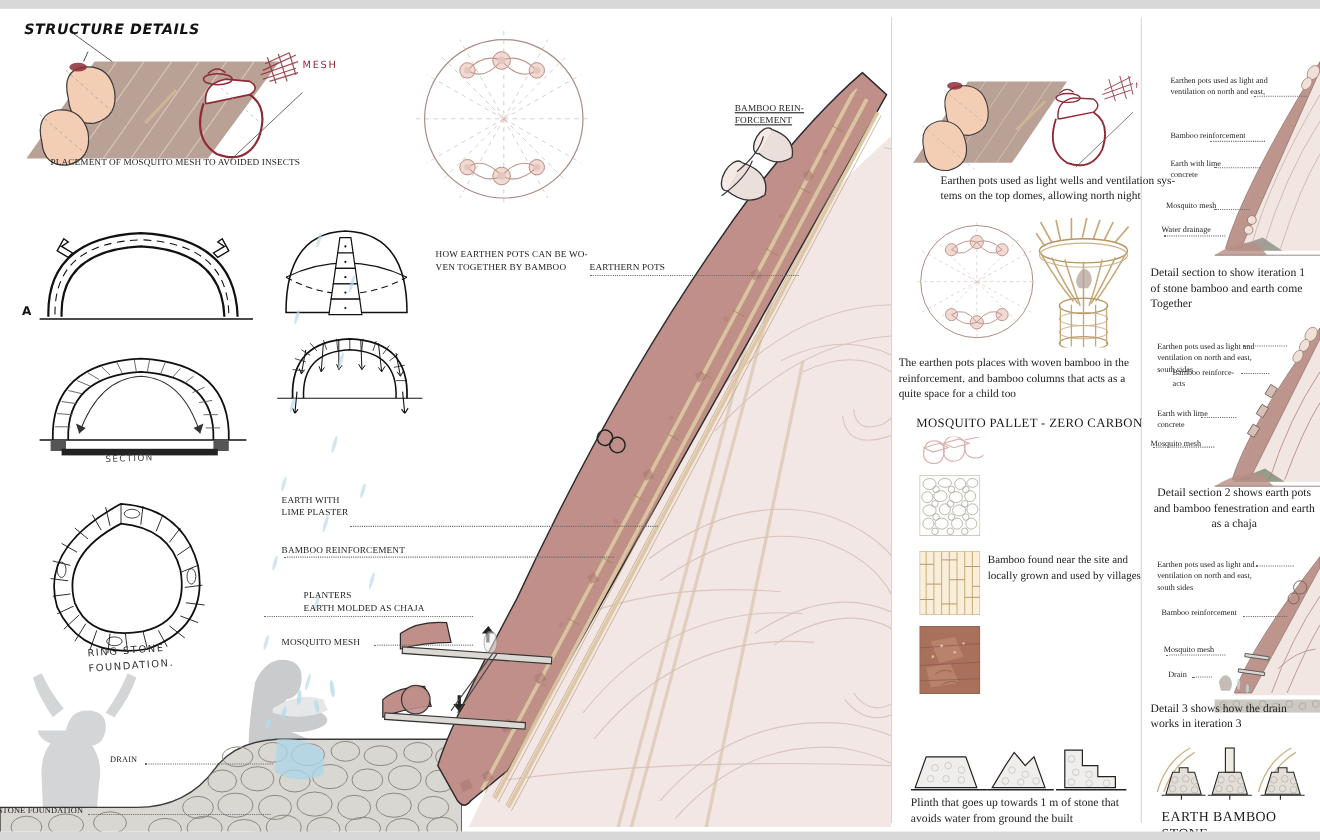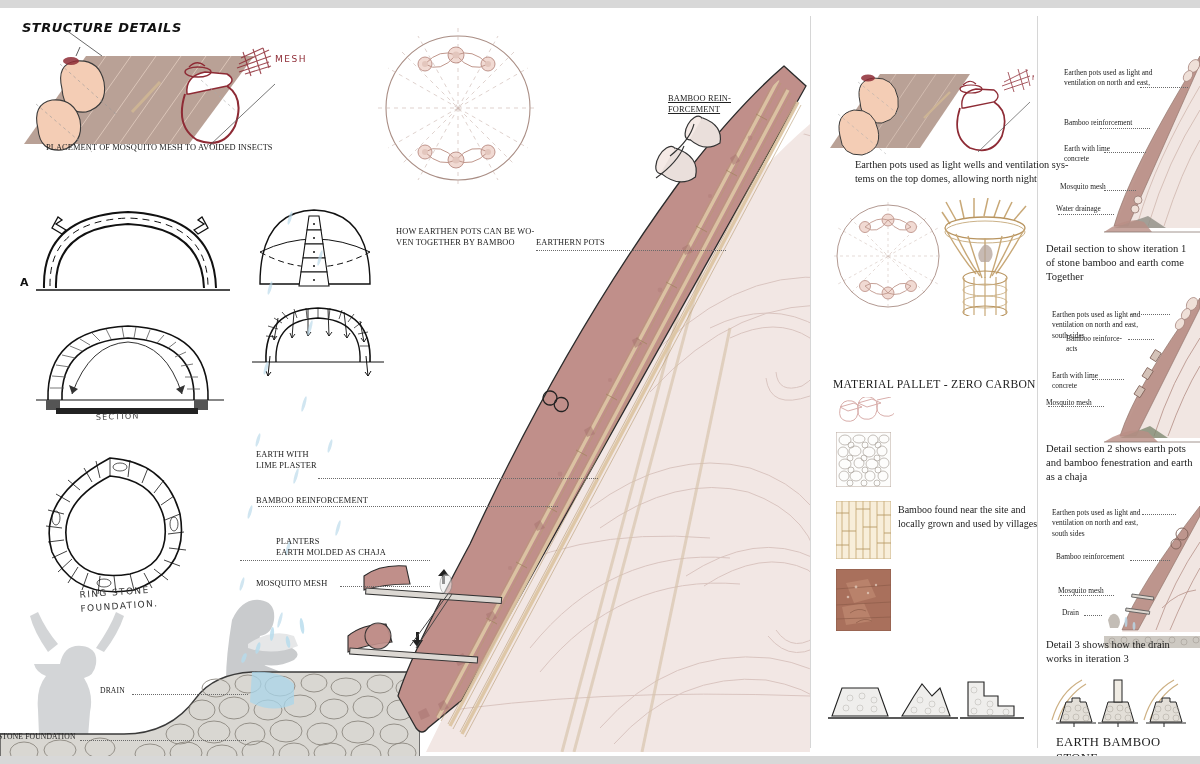--- a/index.html
+++ b/index.html
@@ -602,22 +602,23 @@
         <line x1="34" y1="79" x2="34" y2="117"></line>
       <line x1="45" y1="79" x2="45" y2="118"></line>
         <line x1="56" y1="79" x2="56" y2="117"></line>
       <line x1="66" y1="80" x2="66" y2="115"></line>
     </g>
     <g fill="#b4a39a" opacity=".75">
       <path d="M40,52 q5,-10 11,-2 q4,8 -2,14 l-8,0 q-5,-6 -1,-12Z"></path>
     </g>
   </svg>
 
-
-  <div class="abs serif r-head" style="left:833px;top:369px;">MATERIAL PALLET - ZERO CARBON</div>
+  <div class="abs serif r-body" style="left:817px;top:316px;width:218px;">The earthen pots places with woven bamboo in the reinforcement. and bamboo columns that acts as a quite space for a child too</div>
+
+  <div class="abs serif r-head" style="left:833px;top:369px;">MOSQUITO PALLET - ZERO CARBON</div>
 
   <svg class="abs" style="left:836px;top:389px;" width="58" height="28">
     <g fill="none" stroke="#d9aeab" stroke-width="1">
       <path d="M4,12 q-2,10 6,12 q10,2 12,-8 q2,-10 -6,-12 q-10,-2 -12,8Z"></path>
       <path d="M4,10 l14,-4 l8,4 l-14,4Z"></path>
       <path d="M22,8 q-2,12 6,14 q11,2 13,-9 q2,-11 -7,-13 q-10,-2 -12,8Z"></path>
       <path d="M22,6 l14,-4 l9,4 l-14,4Z"></path>
       <path d="M41,5 q-2,12 7,14 q11,2 13,-9"></path>
       <path d="M41,3 l14,-3"></path>
     </g>
@@ -725,20 +726,21 @@
       <circle cx="100" cy="35" r="3"></circle>
         <circle cx="114" cy="34" r="3"></circle>
       <circle cx="146" cy="14" r="3"></circle>
         <circle cx="150" cy="26" r="3"></circle>
         <circle cx="162" cy="28" r="3"></circle>
       <circle cx="146" cy="35" r="3"></circle>
         <circle cx="162" cy="36" r="3"></circle>
         <circle cx="178" cy="36" r="3"></circle>
     </g>
   </svg>
+  <div class="abs serif r-cap" style="left:828px;top:716px;width:205px;">Plinth that goes up towards 1 m of stone that avoids water from ground the built</div>
 
   <svg class="abs" style="left:1104px;top:42px;" width="96" height="190">
     <path d="M96,10 L96,178 L10,178 Q22,150 40,110 Q62,62 96,10Z" fill="#f1e6e2"></path>
     <path d="M96,6 L96,14 L24,176 L10,176 Q26,120 96,6Z" fill="#b98f86" opacity=".92" stroke="#7f6158" stroke-width=".6"></path>
     <g fill="none" stroke="#c6a99f" stroke-width=".8" opacity=".8">
       <path d="M44,176 Q64,110 96,60"></path>
         <path d="M60,176 Q78,120 96,90"></path>
       <path d="M34,172 Q52,110 96,36"></path>
     </g>
     <g fill="#efe0d8" stroke="#a5827a" stroke-width=".7">
@@ -793,21 +795,21 @@
 south sides</div>
   <div class="leader" style="left:1130px;top:306px;width:40px;"></div>
   <div class="abs serif r-small" style="left:1066px;top:326px;width:72px;white-space:pre-line;">Bamboo reinforce-
 acts</div>
   <div class="leader" style="left:1128px;top:331px;width:26px;"></div>
   <div class="abs serif r-small" style="left:1052px;top:363px;white-space:pre-line;">Earth with lime
 concrete</div>
   <div class="leader" style="left:1092px;top:371px;width:32px;"></div>
   <div class="abs serif r-small" style="left:1046px;top:390px;">Mosquito mesh</div>
   <div class="leader" style="left:1048px;top:398px;width:56px;"></div>
-  <div class="abs serif r-cap" style="left:1046px;top:434px;width:152px;">Detail section 2 shows earth pots and bamboo fenestration and earth as a chaja</div>
+  <div class="abs serif r-cap" style="left:1046px;top:434px;width:152px;text-align:center;">Detail section 2 shows earth pots and bamboo fenestration and earth as a chaja</div>
 
   <svg class="abs" style="left:1104px;top:492px;" width="96" height="148">
     <path d="M96,10 L96,132 L18,132 Q30,108 46,80 Q64,44 96,10Z" fill="#f1e6e2"></path>
     <path d="M96,6 L96,16 L34,130 L18,130 Q34,86 96,6Z" fill="#b98f86" opacity=".92" stroke="#7f6158" stroke-width=".6"></path>
     <g fill="none" stroke="#a87d74" stroke-width=".8" opacity=".8">
       <path d="M52,130 Q70,80 96,42"></path>
         <path d="M66,130 Q82,92 96,68"></path>
       <path d="M58,108 Q74,92 92,90"></path>
     </g>
     <g fill="none" stroke="#7f6158" stroke-width=".9">

